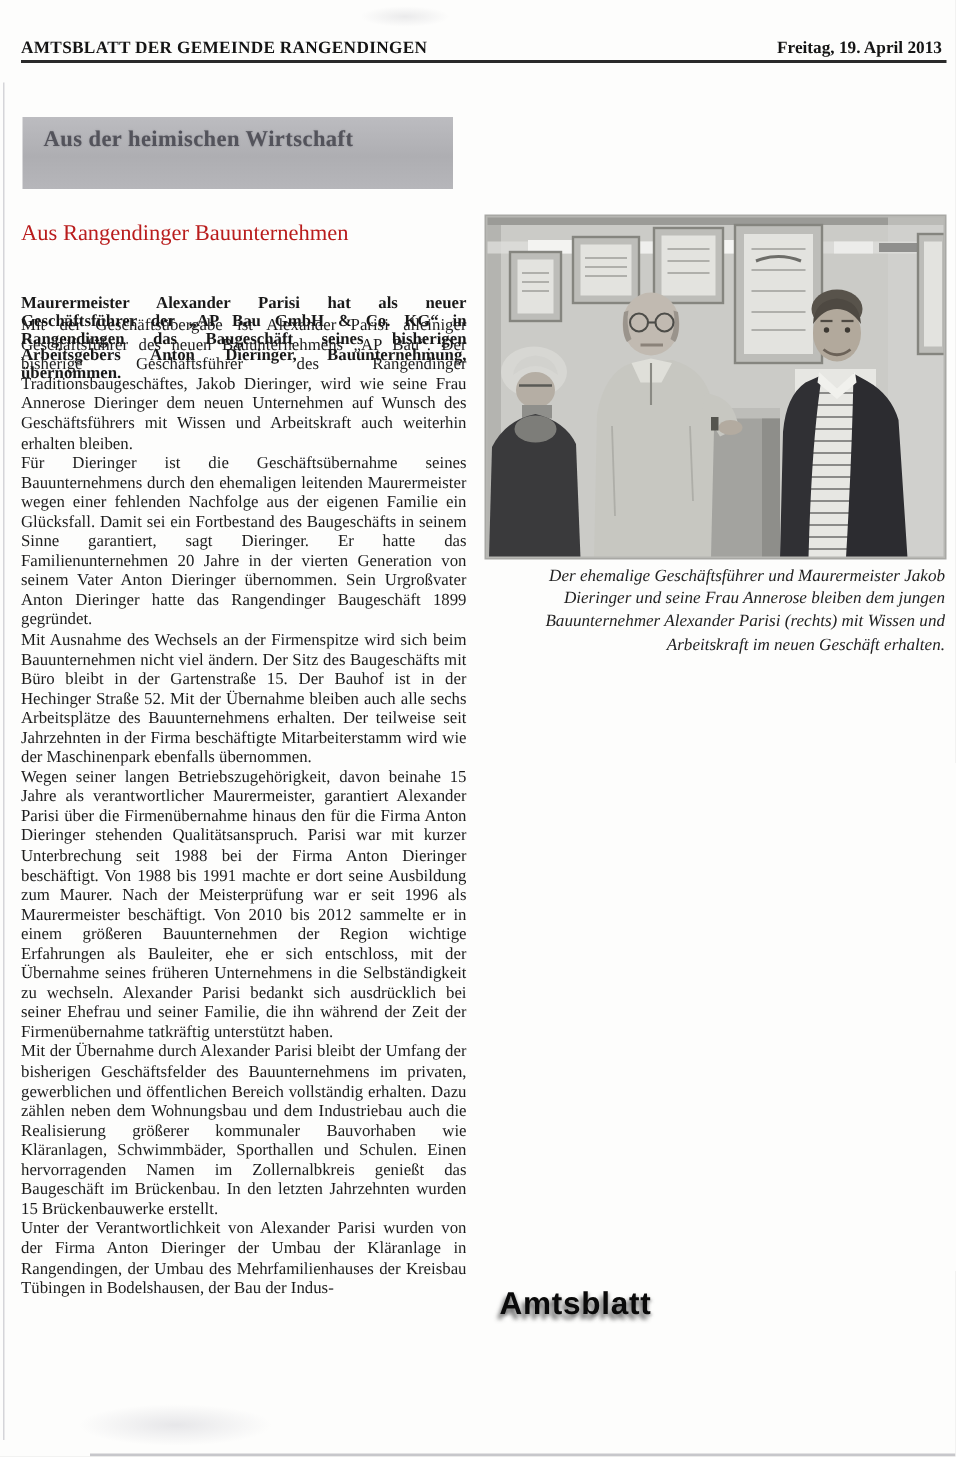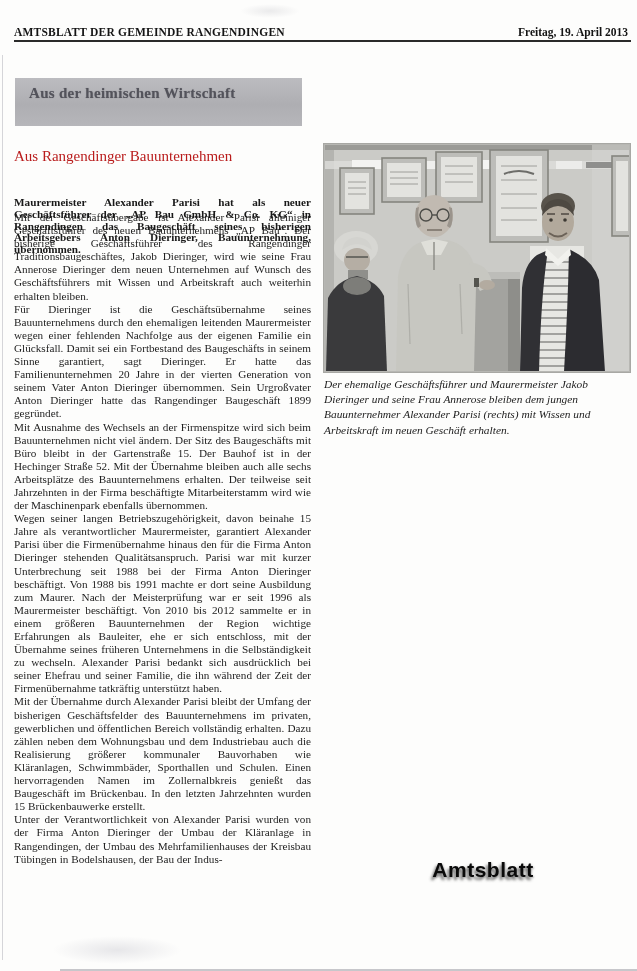--- a/index.html
+++ b/index.html
@@ -63,25 +63,25 @@
     hyphens:auto; color:#1d1d1d;
   }
   .photo {
     position:absolute; left:324px; top:144px; width:306px; height:228px;
     outline:1px solid #a8a8a4;
   }
   .photo svg { display:block; width:306px; height:228px; }
   .caption {
     position:absolute; left:324px; top:377px; width:306px;
     font-size:11.4px; font-style:italic; line-height:15.2px;
-    color:#222; hyphens:auto;
+    color:#222; hyphens:auto;text-align:right;
   }
   .watermark {
     position:absolute; left:333px; top:858px; width:300px;
-    text-align:center; font-family:"Liberation Sans", sans-serif;
+    text-align:left; font-family:"Liberation Sans", sans-serif;
     font-weight:bold; font-size:21px; line-height:24px; color:#0a0a0a;
     text-shadow:-2px 3px 3px rgba(90,90,90,0.85), 1px 1px 2px rgba(120,120,120,0.5);
     letter-spacing:0.5px;
   }
 </style>
 </head>
 <body>
 
 <div class="page">
 

